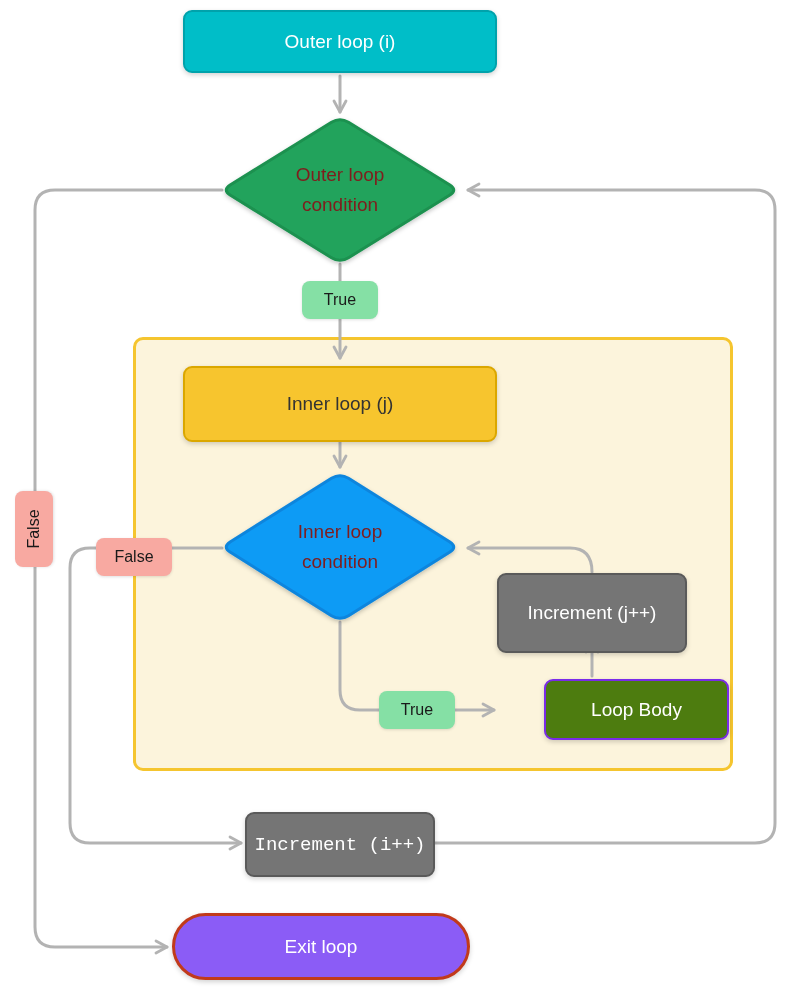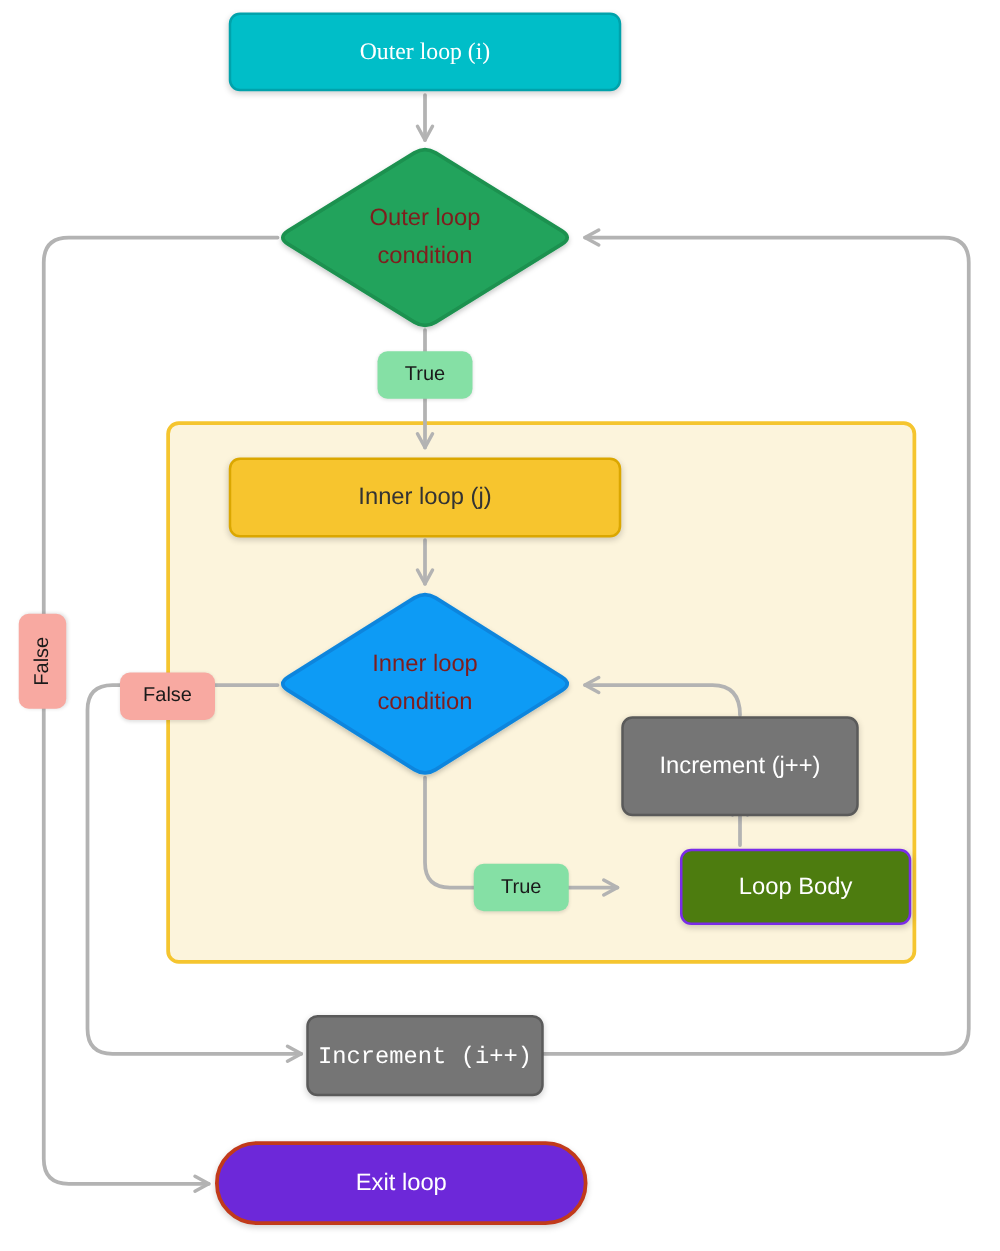--- a/index.html
+++ b/index.html
@@ -59,45 +59,45 @@
       <path d="M222,190 L55,190 Q35,190 35,210 L35,927 Q35,947 55,947 L167,947" marker-end="url(#arrow)"></path>
     </g>
 
     <path d="M331.5,122.3 Q340,117 348.5,122.3 L449.5,184.7 Q458,190 449.5,195.3
              L348.5,257.7 Q340,263 331.5,257.7 L230.5,195.3 Q222,190 230.5,184.7 Z" stroke-width="3" filter="url(#ds)" fill="#23A35C" stroke="#1C9150"></path>
 
     <path d="M331.5,478.3 Q340,473 348.5,478.3 L449.5,541.7 Q458,547 449.5,552.3
              L348.5,615.7 Q340,621 331.5,615.7 L230.5,552.3 Q222,547 230.5,541.7 Z" stroke-width="3" filter="url(#ds)" fill="#0F9BF5" stroke="#0B85DD"></path>
   </svg>
 
-  <div class="node" style="left: 183px; top: 10px; width: 314px; height: 63px; background: rgb(0, 190, 200); border-color: rgb(0, 162, 171); font-family: Liberation Serif, serif;">
+  <div class="node" style="left: 183px; top: 10px; width: 314px; height: 63px; background: rgb(0, 190, 200); border-color: rgb(0, 162, 171);">
     <span>Outer loop (i)</span>
   </div>
 
   <div class="diamond-label" style="left:262px;top:158px;width:156px;height:64px;">Outer loop condition</div>
 
-  <div class="node dark-text" style="left: 183px; top: 366px; width: 314px; height: 64px; background: rgb(247, 197, 46); border-color: rgb(219, 167, 0);">
+  <div class="node dark-text" style="left: 183px; top: 366px; width: 314px; height: 76px; background: rgb(247, 197, 46); border-color: rgb(219, 167, 0);">
     <span>Inner loop (j)</span>
   </div>
 
   <div class="diamond-label" style="left:262px;top:515px;width:156px;height:64px;">Inner loop condition</div>
 
   <div class="node" style="left: 501px; top: 679px; width: 185px; height: 61px; background: #4d7c0f; border-color: rgb(122, 43, 232); margin-left: 43px;">
     <span>Loop Body</span>
   </div>
 
   <div class="node" style="left: 497px; top: 573px; width: 190px; height: 80px; background: rgb(117, 117, 117); border-color: rgb(90, 90, 90);">
     <span>Increment (j++)</span>
   </div>
 
   <div class="node" style="left: 245px; top: 812px; width: 190px; height: 65px; background: rgb(117, 117, 117); border-color: rgb(90, 90, 90); font-family: Liberation Mono, monospace;">
     <span>Increment (i++)</span>
   </div>
 
-  <div class="node pill" style="left: 172px; top: 913px; width: 298px; height: 67px; background: #6d28d9; border-color: rgb(193, 58, 27);">
+  <div class="node pill" style="left: 172px; top: 913px; width: 298px; height: 67px; background: #8b5cf6; border-color: rgb(193, 58, 27);">
     <span>Exit loop</span>
   </div>
 
   <div class="edge-label" style="left: 302px; top: 281px; background: rgb(133, 224, 165);">True</div>
 
   <div class="edge-label" style="left: 96px; top: 538px; background: rgb(248, 169, 161);">False</div>
 
   <div class="edge-label" style="left: 379px; top: 691px; background: rgb(133, 224, 165);">True</div>
 
   <div class="edge-label vertical" style="left: -4px; top: 510px; background: rgb(248, 169, 161);">False</div>

